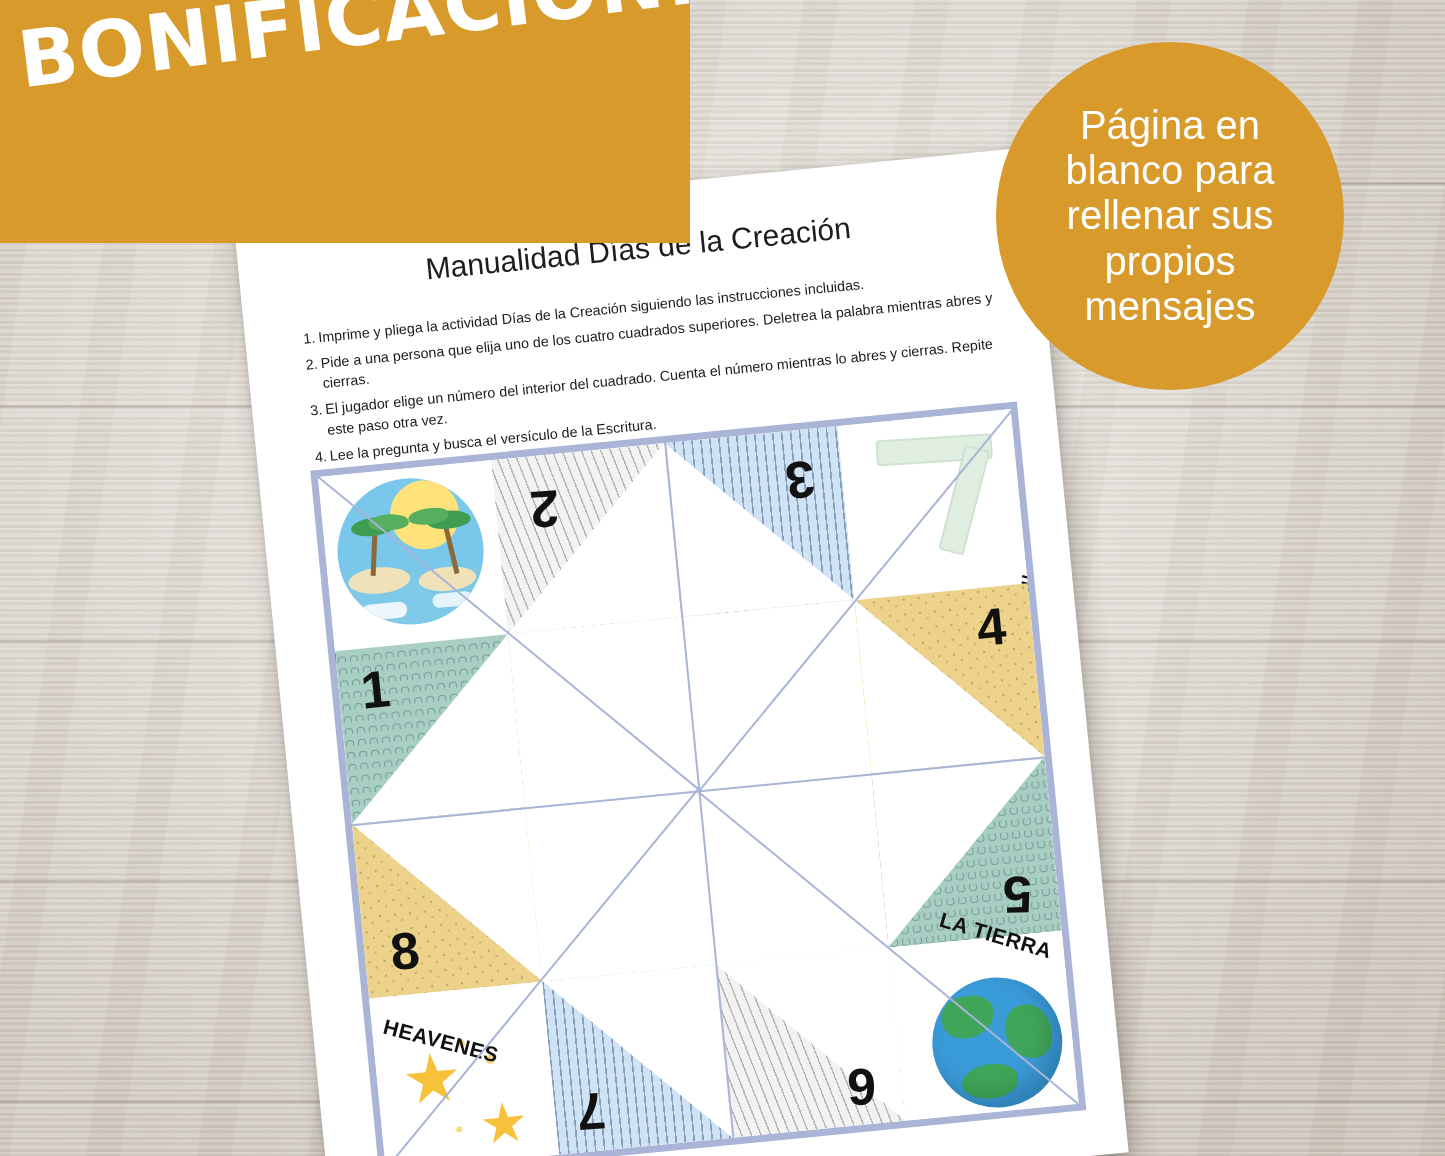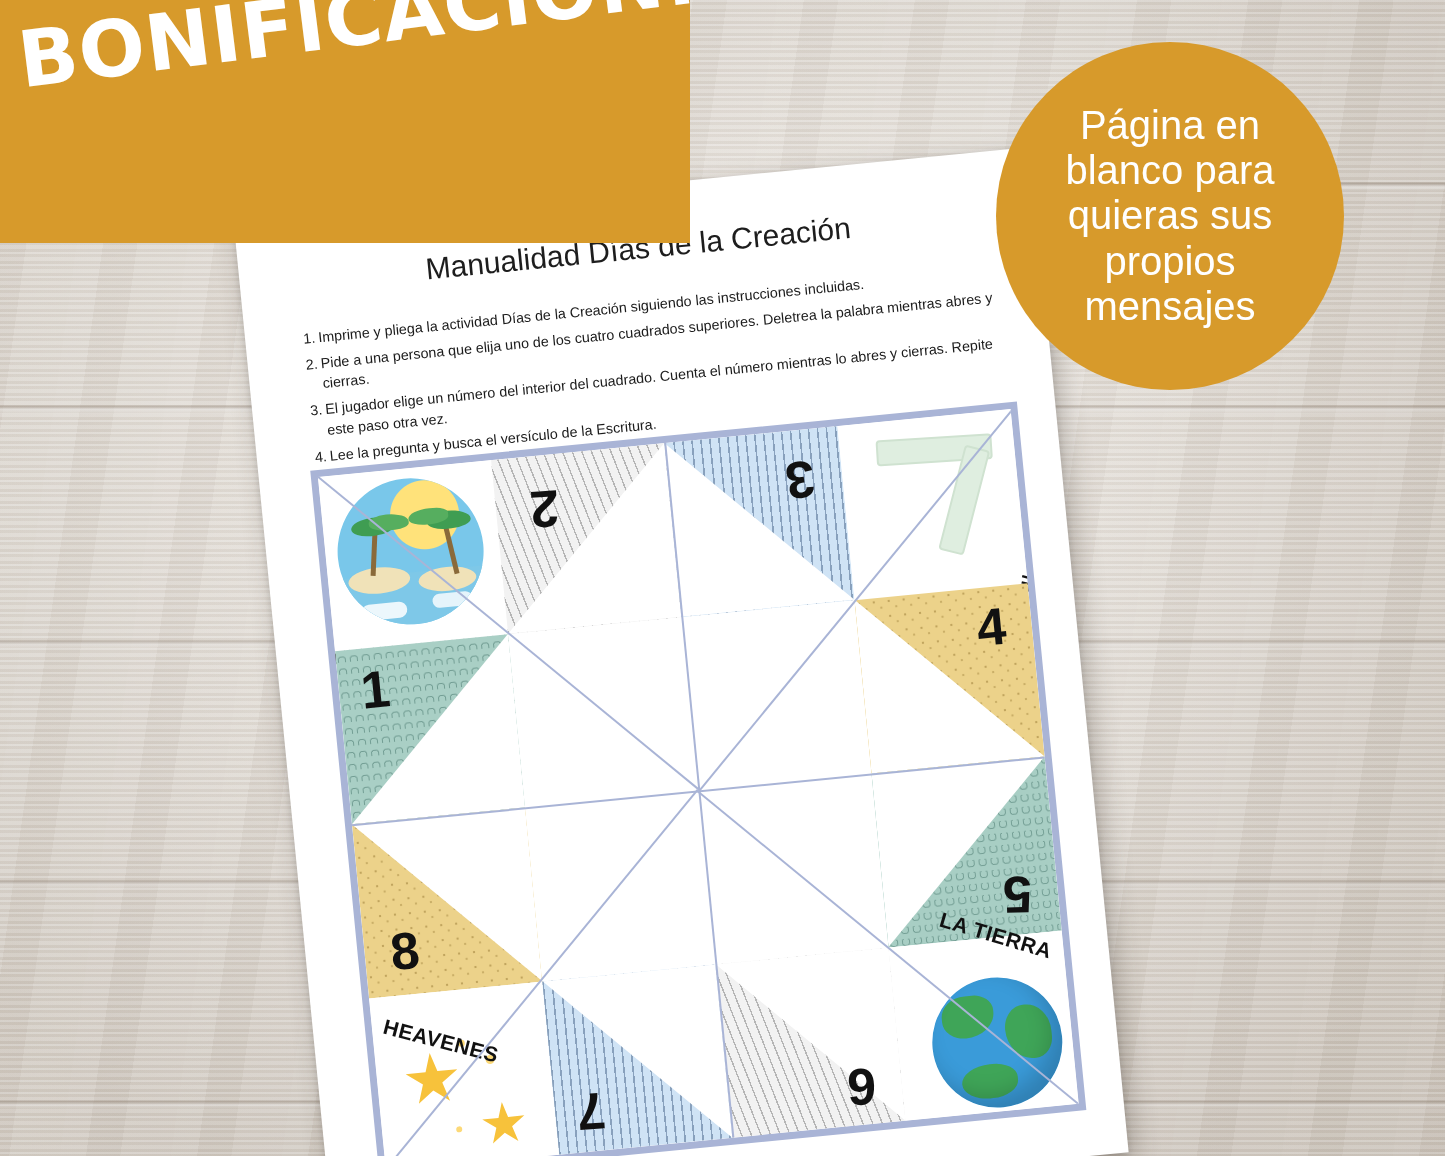--- a/index.html
+++ b/index.html
@@ -299,14 +299,14 @@
     </div>
 
   </div>
 </div>
 
 <div id="banner">
   <div id="banner-text">BONIFICACIÓN:</div>
 </div>
 
 <div id="circle">
-  <div id="circle-text">Página en blanco para quieras sus propios mensajes</div>
+  <div id="circle-text">Página en blanco para rellenar sus propios mensajes</div>
 </div>
 
 </body></html>

